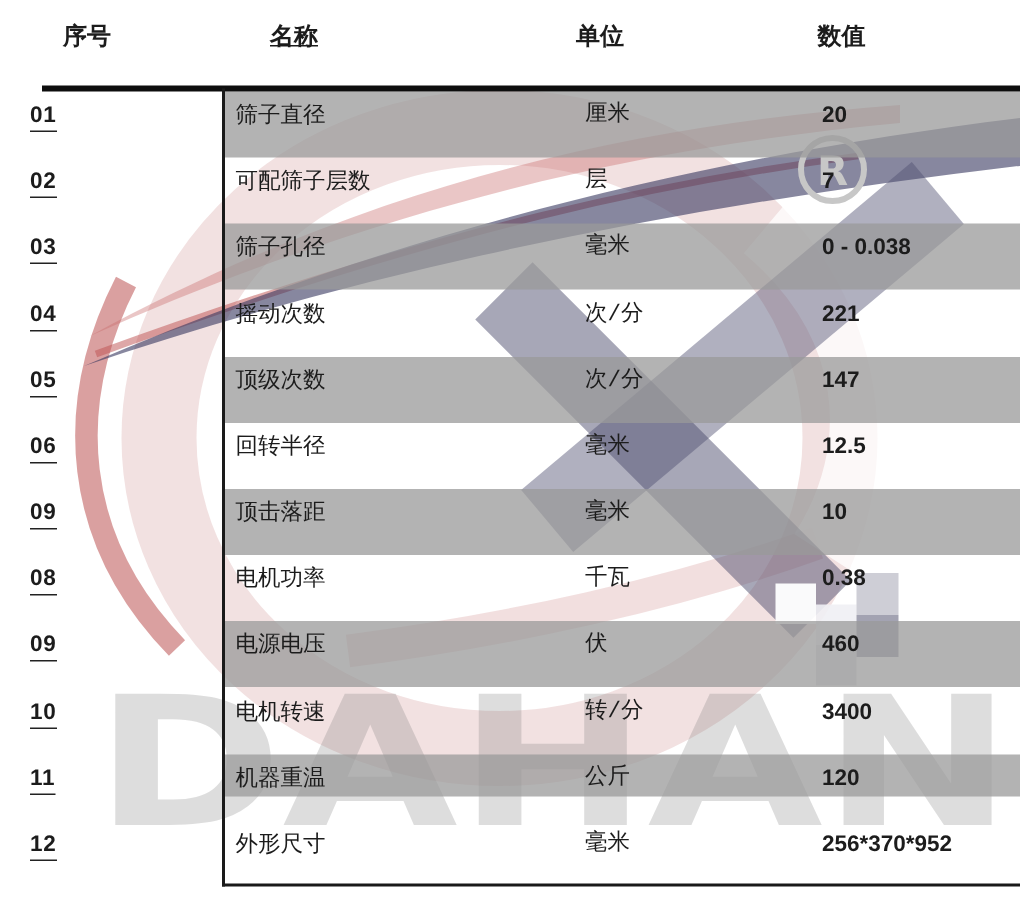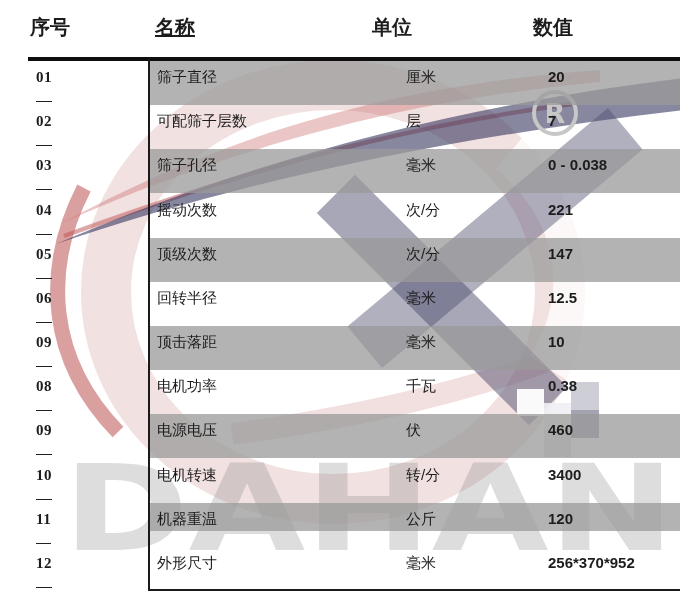--- a/index.html
+++ b/index.html
@@ -2,37 +2,37 @@
 <html><head>
 <meta charset="utf-8">
 <style>
   html,body{margin:0;padding:0;background:#fff;}
   .stage{
     position:relative;width:680px;height:613px;background:#fff;overflow:hidden;
     font-family:"Liberation Sans","DejaVu Sans",sans-serif;color:#1c1c1c;
   }
   .watermark{position:absolute;left:0;top:0;z-index:0;}
   
-  .hdr{position:absolute;top:14px;height:24px;font-weight:bold;font-size:20px;z-index:2;white-space:nowrap;}
-  .h0{left:30px;} .h1{left:155px;text-decoration:underline;} .h2{left:372px;} .h3{left:533px;}
+  .hdr{position:absolute;top:14px;height:24px;font-weight:bold;font-size:16px;z-index:2;white-space:nowrap;margin-left:12px;}
+  .h0{left:30px;} .h1{left:168px;text-decoration:underline;} .h2{left:372px;} .h3{left:533px;}
   
   .top-rule{position:absolute;left:28px;right:0;top:57px;height:4px;background:#0e0e0e;z-index:3;}
   .v-div{position:absolute;left:148px;top:59px;width:2px;height:532px;background:#1a1a1a;z-index:3;}
   .bottom-rule{position:absolute;left:148px;right:0;top:589px;height:2px;background:#1a1a1a;z-index:3;}
   
   .row{position:absolute;left:0;width:680px;z-index:1;}
   .row .bg{position:absolute;left:149px;right:0;top:0;bottom:0;}
   .row.shaded .bg{background:rgba(153,153,153,0.75);}
   .cell{position:absolute;top:7px;font-size:15px;white-space:nowrap;line-height:18px;}
   .cell-no{
-    left:36px;font-family:Liberation Serif, serif;font-weight:bold;
-    border-bottom:1.5px solid #222;padding-bottom:15px;letter-spacing:0.5px;
+    left:20px;font-family:Liberation Sans, sans-serif;font-weight:bold;
+    border-bottom:1.5px solid #222;padding-bottom:1px;letter-spacing:0.5px;
   }
   .cell-name{left:157px;}
-  .cell-unit{left:406px;}
+  .cell-unit{left:390px;font-family:Liberation Mono, monospace;}
   .cell-value{left:548px;font-weight:bold;}
 </style>
 </head>
 <body>
 
 <div class="stage">
 
   <svg class="watermark" width="680" height="613" viewBox="0 0 680 613">
 
     <ellipse cx="333" cy="292" rx="227" ry="207" fill="none" stroke="rgba(198,120,120,0.22)" stroke-width="50"></ellipse>

